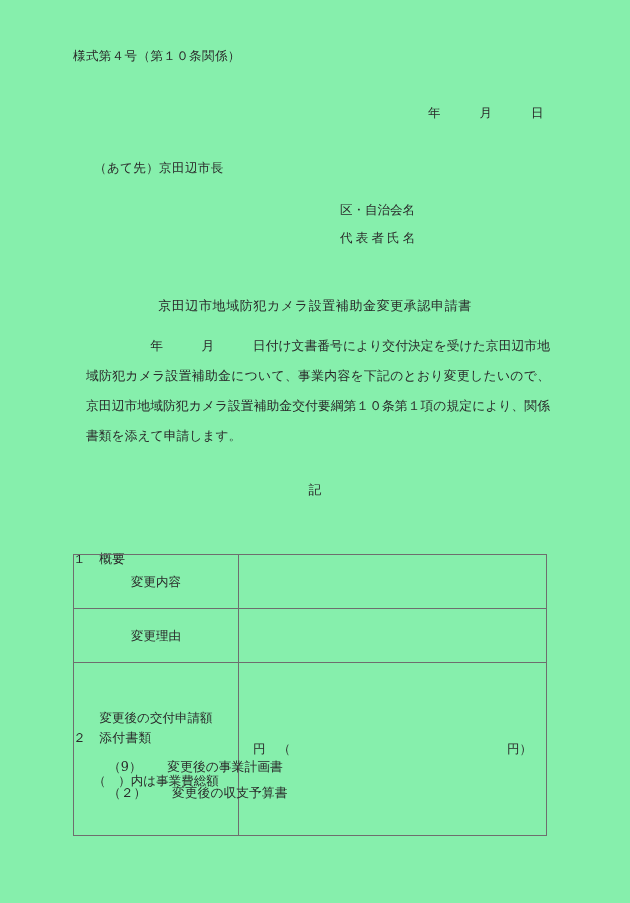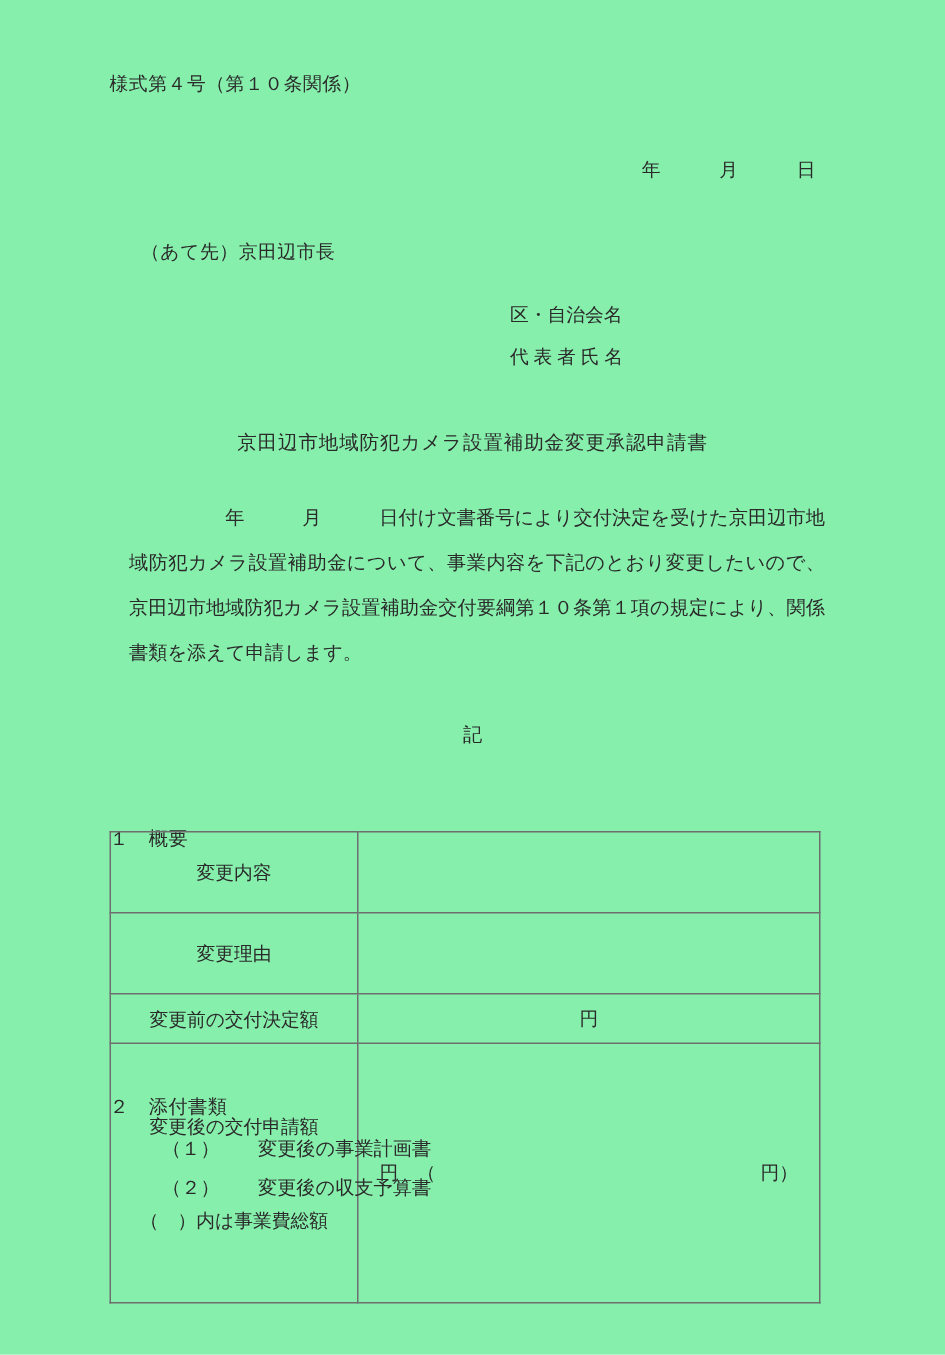--- a/index.html
+++ b/index.html
@@ -60,21 +60,21 @@
     font-family: Liberation Mono, monospace;
   }
   .sign-block div { white-space: pre; }
   .sign-rep { letter-spacing: 3.2px; }
 
   
   .doc-title {
     position: absolute;
     left: 0;
     right: 0;
-    top: 286px;
+    top: 297px;
     text-align: center;
     font-size: 13px;
     letter-spacing: 0.6px;
     white-space: pre;
   }
 
   
   .body-text {
     position: absolute;
     left: 86px;
@@ -184,40 +184,36 @@
 
   <table class="tbl">
     <tbody>
       <tr class="r-tall">
         <td class="lbl">変更内容</td>
         <td class="val"></td>
       </tr>
       <tr class="r-tall">
         <td class="lbl">変更理由</td>
         <td class="val"></td>
-      </tr>
-      <tr class="r-short">
-        <td class="lbl">変更前の交付決定額</td>
-        <td class="val">円</td>
       </tr>
       <tr class="r-two">
         <td class="lbl lbl-two">
           <div>変更後の交付申請額</div>
           <div>（　）内は事業費総額</div>
         </td>
         <td class="val">
           <div class="val-split">
             <span class="left">円　（</span>
             <span class="right">円）</span>
           </div>
         </td>
       </tr>
     </tbody>
   </table>
 
   <div class="section-h sec2">２　添付書類</div>
 
   <div class="attach">
-    <div>（１）　　変更後の事業計画書</div>
+    <div>（9）　　変更後の事業計画書</div>
     <div>（２）　　変更後の収支予算書</div>
   </div>
 
 </div>
 
 </body></html>

